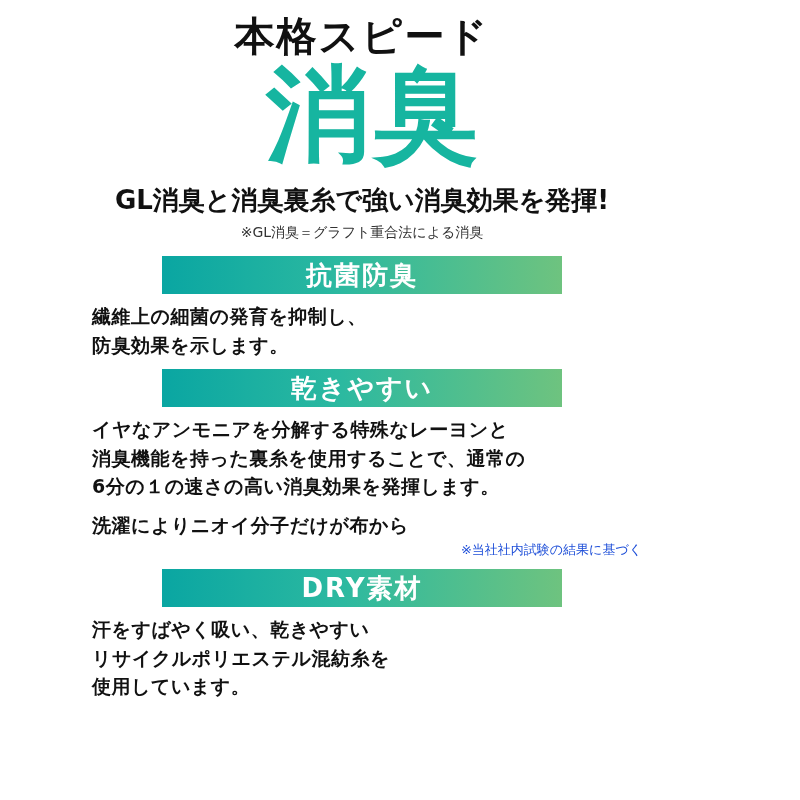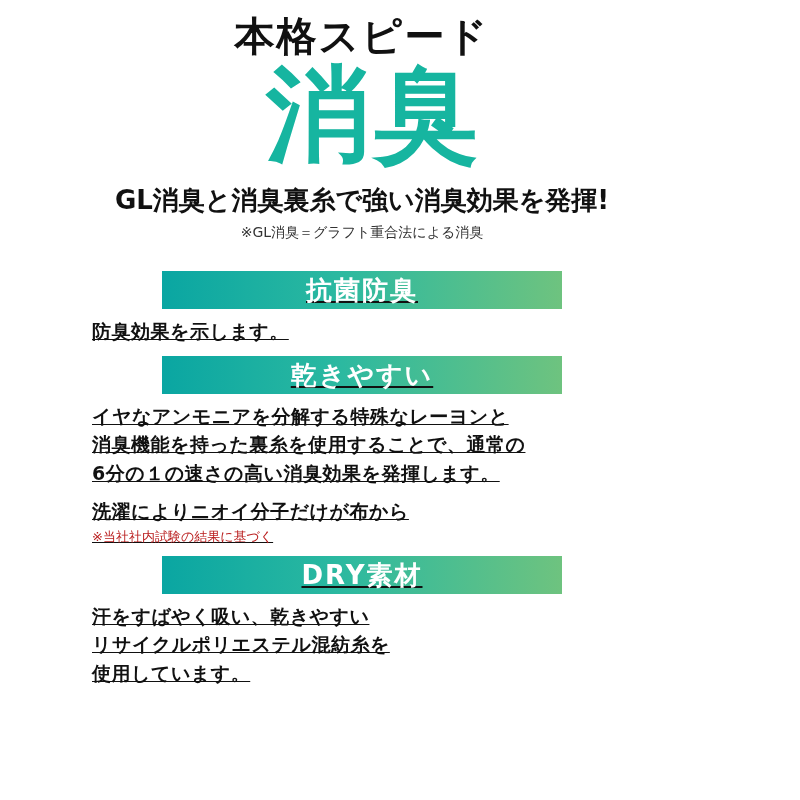--- a/index.html
+++ b/index.html
@@ -48,22 +48,21 @@
     letter-spacing: 0px;
   }
   .note-small {
     text-align: center;
     font-size: 14px;
     color: #333333;
     margin-top: 6px;
     letter-spacing: 0px;
   }
   .sections {
-    margin-top: 29px;
-    text-decoration: underline;
+    margin-top: 14px;
   }
   .section {
     margin-bottom: 10px;
   }
   .band {
     width: 400px;
     margin: 0 auto;
     height: 38px;
     line-height: 38px;
     text-align: center;
@@ -81,22 +80,22 @@
   }
   .body-line {
     font-size: 19px;
     font-weight: bold;
     color: #111111;
     line-height: 1.5;
     letter-spacing: 0.5px;
   }
   .body-note {
     font-size: 13px;
-    color: #b91c1c;
-    text-align: left;
+    color: #1d4ed8;
+    text-align: right;
     margin-top: 2px;
     letter-spacing: 0px;
   }
 </style>
 </head>
 <body>
 
 <div class="page">
 
   <div class="headline">本格スピード</div>
@@ -105,20 +104,21 @@
 
   <div class="subhead">GL消臭と消臭裏糸で強い消臭効果を発揮!</div>
 
   <div class="note-small">※GL消臭＝グラフト重合法による消臭</div>
 
   <div class="sections">
 
     <div class="section">
       <div class="band">抗菌防臭</div>
       <div class="body-lines">
+        <div class="body-line">繊維上の細菌の発育を抑制し、</div>
         <div class="body-line">防臭効果を示します。</div>
       </div>
     </div>
 
     <div class="section">
       <div class="band">乾きやすい</div>
       <div class="body-lines">
         <div class="body-line">イヤなアンモニアを分解する特殊なレーヨンと</div>
         <div class="body-line">消臭機能を持った裏糸を使用することで、通常の</div>
         <div class="body-line">6分の１の速さの高い消臭効果を発揮します。</div>

